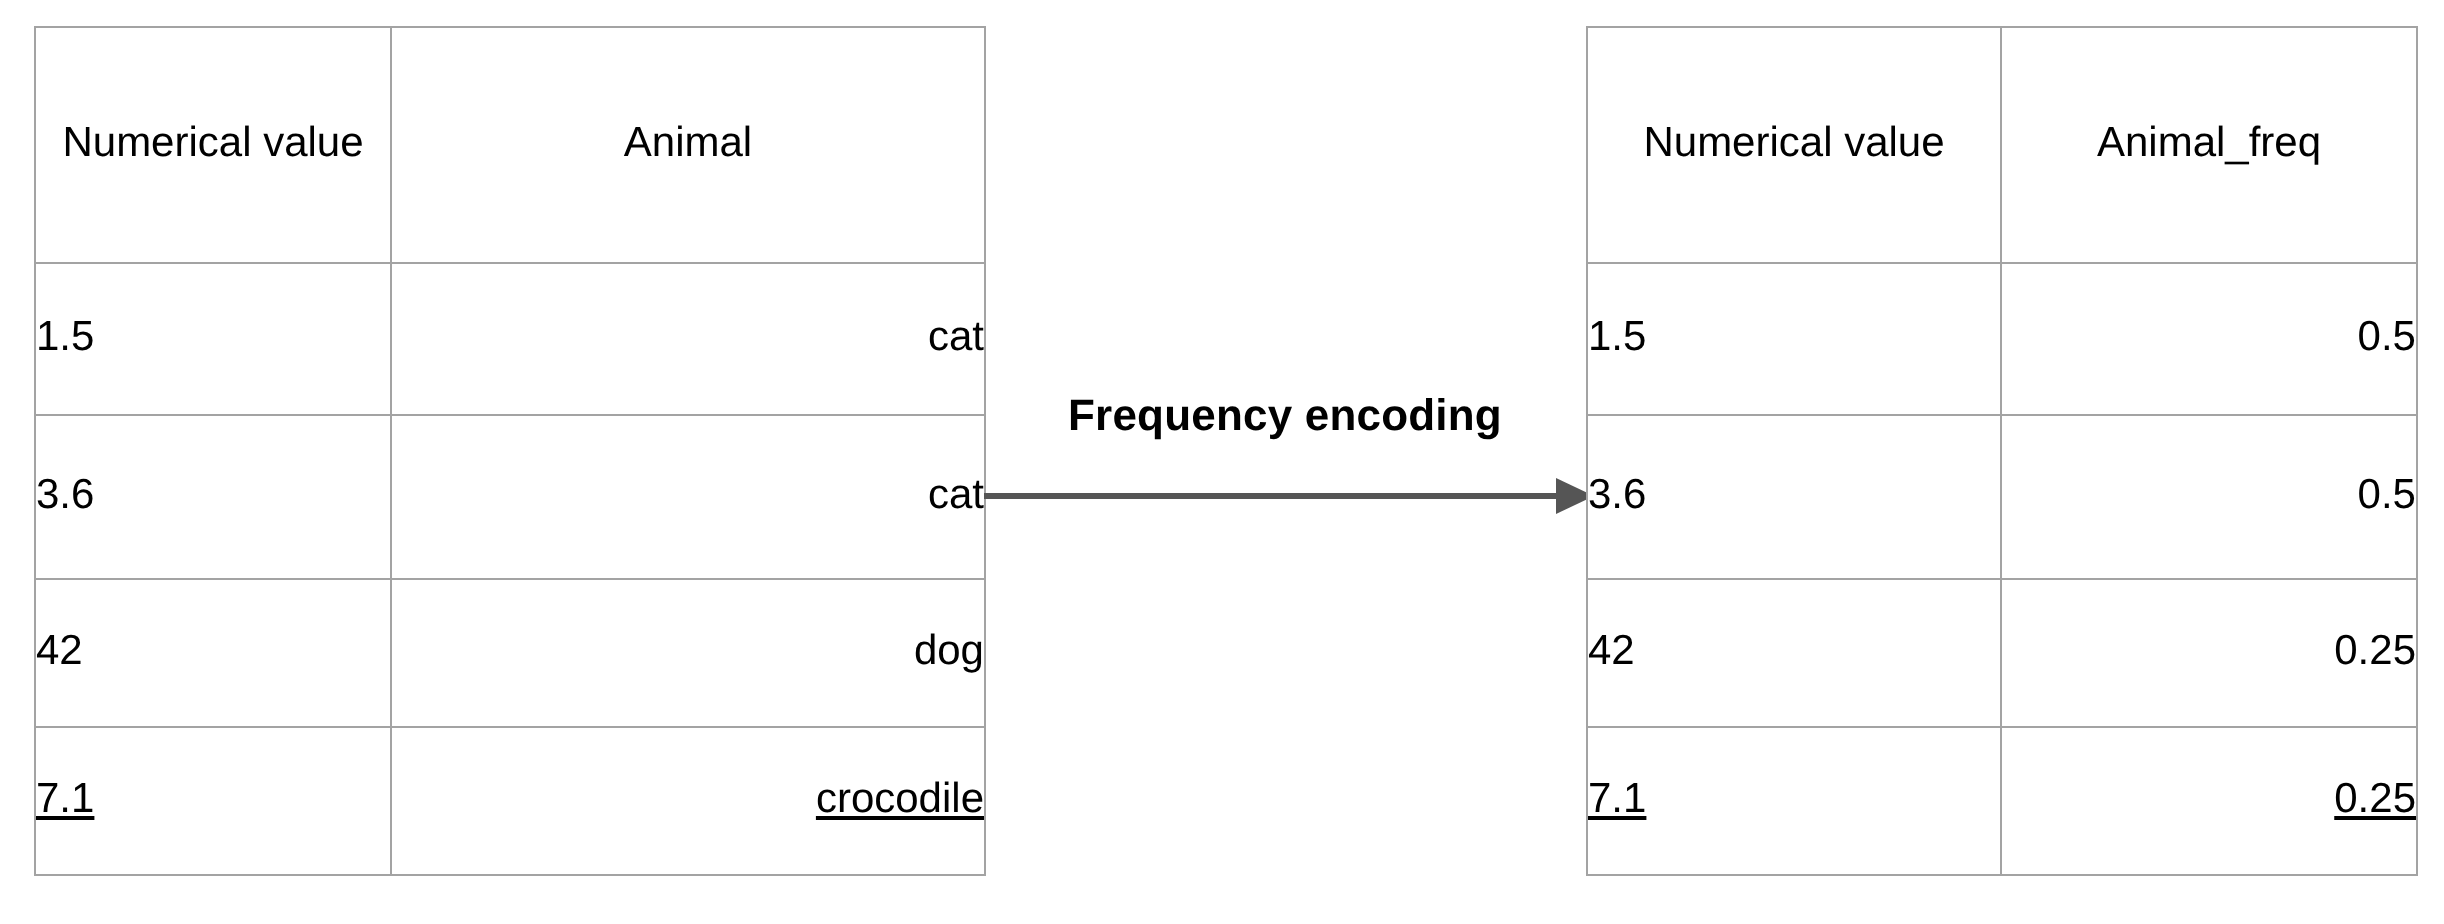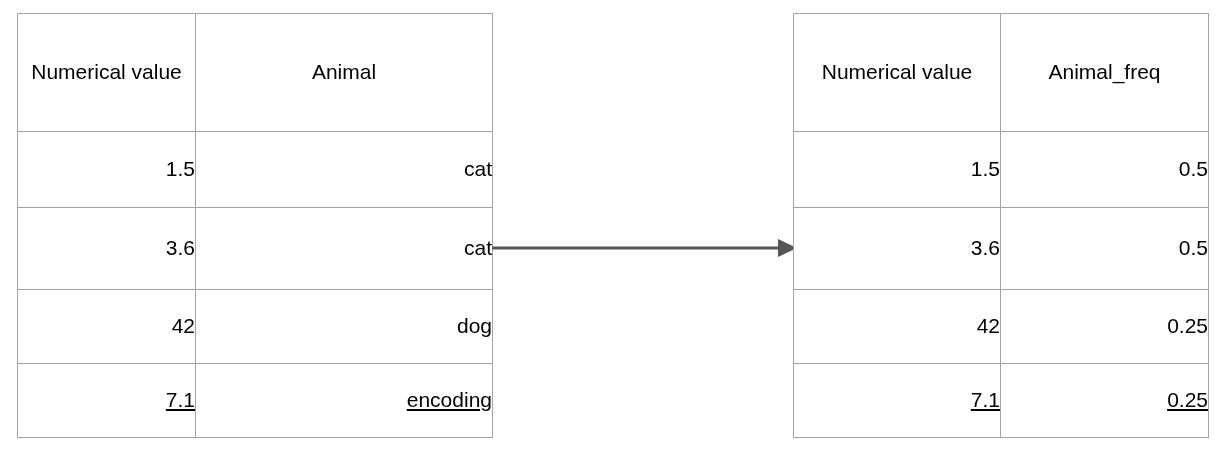--- a/index.html
+++ b/index.html
@@ -35,21 +35,21 @@
     font-size: 21px;
     line-height: 1.25;
     color: #000000;
     vertical-align: middle;
   }
   .hdr-cell {
     text-align: center;
     padding: 4px 8px;
   }
   .cell-center {
-    text-align: right;
+    text-align: left;
     padding: 4px 8px;
   }
   .cell-left {
     text-align: right;
     padding: 4px 0 4px 16px;
   }
 
   
   #table-source {
     left: 17px;
@@ -119,25 +119,26 @@
       <tr class="row-2">
         <td class="cell-center">3.6</td>
         <td class="cell-left">cat</td>
       </tr>
       <tr class="row-3">
         <td class="cell-center">42</td>
         <td class="cell-left">dog</td>
       </tr>
       <tr class="row-4">
         <td class="cell-center">7.1</td>
-        <td class="cell-left">encoding</td>
+        <td class="cell-left">crocodile</td>
       </tr>
     </tbody>
   </table>
 
+  <div id="transform-label">Frequency encoding</div>
 
   <svg id="transform-arrow" viewBox="0 0 312 36">
     <line x1="4" y1="18" x2="292" y2="18" stroke="#555555" stroke-width="3"></line>
     <polygon points="290,9 309,18 290,27" fill="#555555"></polygon>
   </svg>
 
   <table class="data-table" id="table-encoded">
     <colgroup>
       <col class="col-num">
       <col class="col-freq">

